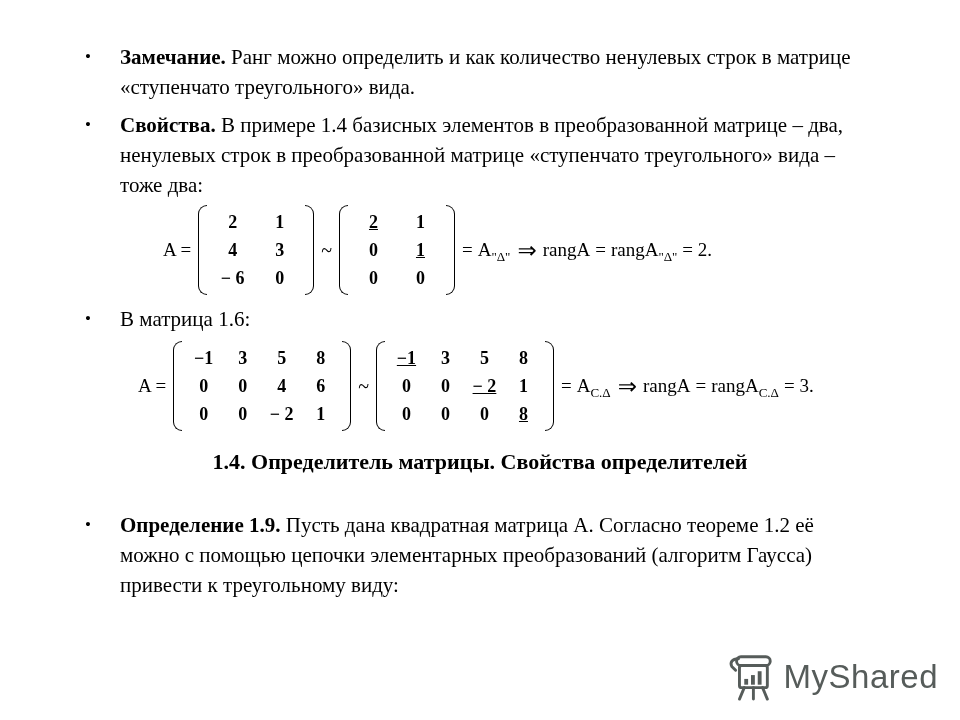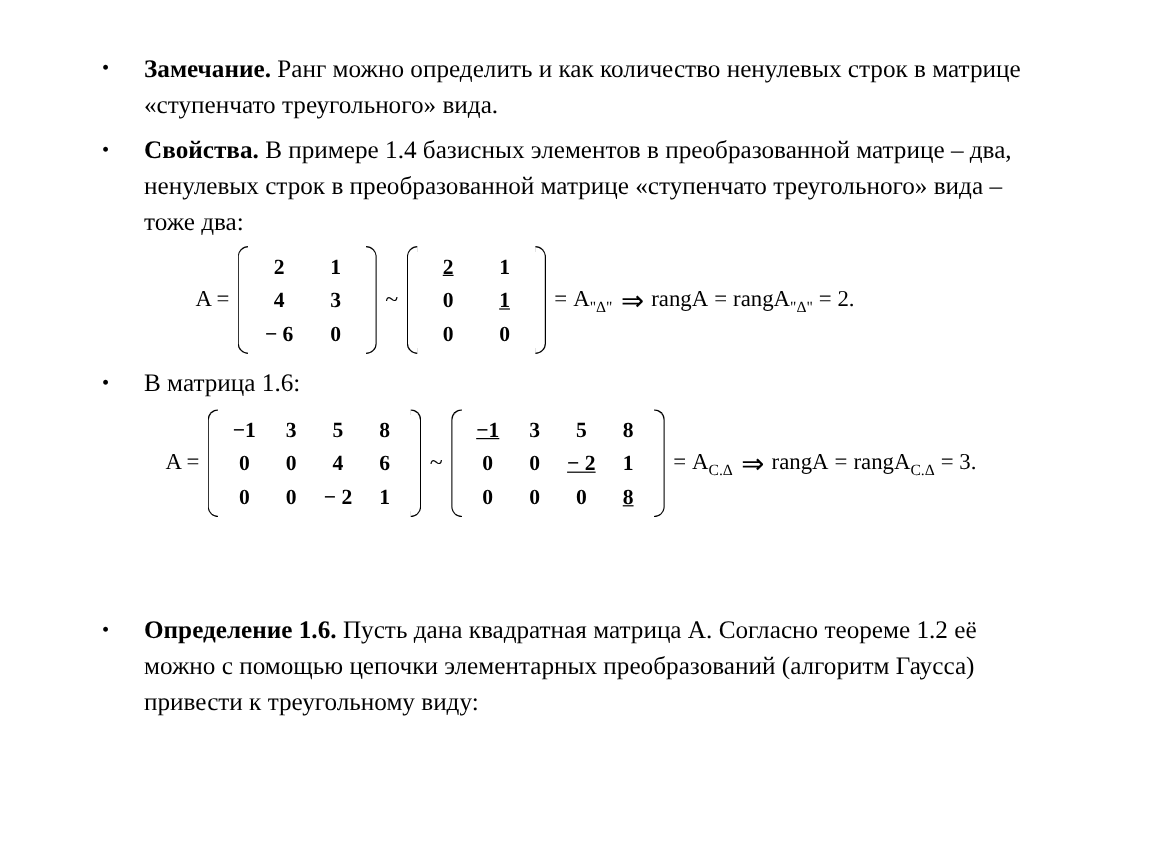--- a/index.html
+++ b/index.html
@@ -230,20 +230,39 @@
     </span>
     <span>=</span>
     <span><span>A</span><sub>C.Δ</sub></span>
     <span class="implies">⇒</span>
     <span class="it">rangA</span>
     <span>=</span>
     <span><span class="it">rangA</span><sub>C.Δ</sub></span>
     <span>= 3.</span>
   </div>
 
+  <div class="heading">1.4. Определитель матрицы. Свойства определителей</div>
 
   <div class="bullet" style="top:510px">
     <span class="marker">•</span>
-    <span class="btext"><span class="lead">Определение 1.6.</span><span> Пусть дана квадратная матрица  А. Согласно теореме 1.2 её можно с помощью цепочки элементарных преобразований (алгоритм Гаусса) привести к треугольному виду:</span></span>
-  </div>
-
+    <span class="btext"><span class="lead">Определение 1.9.</span><span> Пусть дана квадратная матрица  А. Согласно теореме 1.2 её можно с помощью цепочки элементарных преобразований (алгоритм Гаусса) привести к треугольному виду:</span></span>
+  </div>
+
+  <div class="watermark">
+    <svg width="50" height="50" viewBox="0 0 52 52">
+      <g fill="none" stroke="#565c5a" stroke-width="3" stroke-linecap="round" stroke-linejoin="round">
+        <path d="M13 7 C6 7 4 11 6 15 L10 19"></path>
+        <rect x="11" y="5" width="35" height="9" rx="4.5"></rect>
+        <rect x="14" y="14" width="29" height="23" rx="2"></rect>
+        <path d="M19 37 L14 49"></path>
+        <path d="M28.5 37 L28.5 49"></path>
+        <path d="M38 37 L43 49"></path>
+      </g>
+      <g fill="#565c5a">
+        <rect x="19" y="28" width="4" height="6"></rect>
+        <rect x="26" y="24" width="4" height="10"></rect>
+        <rect x="33" y="20" width="4" height="14"></rect>
+      </g>
+    </svg>
+    <span class="wm-text">MyShared</span>
+  </div>
 
 </div>
 
 </body></html>

